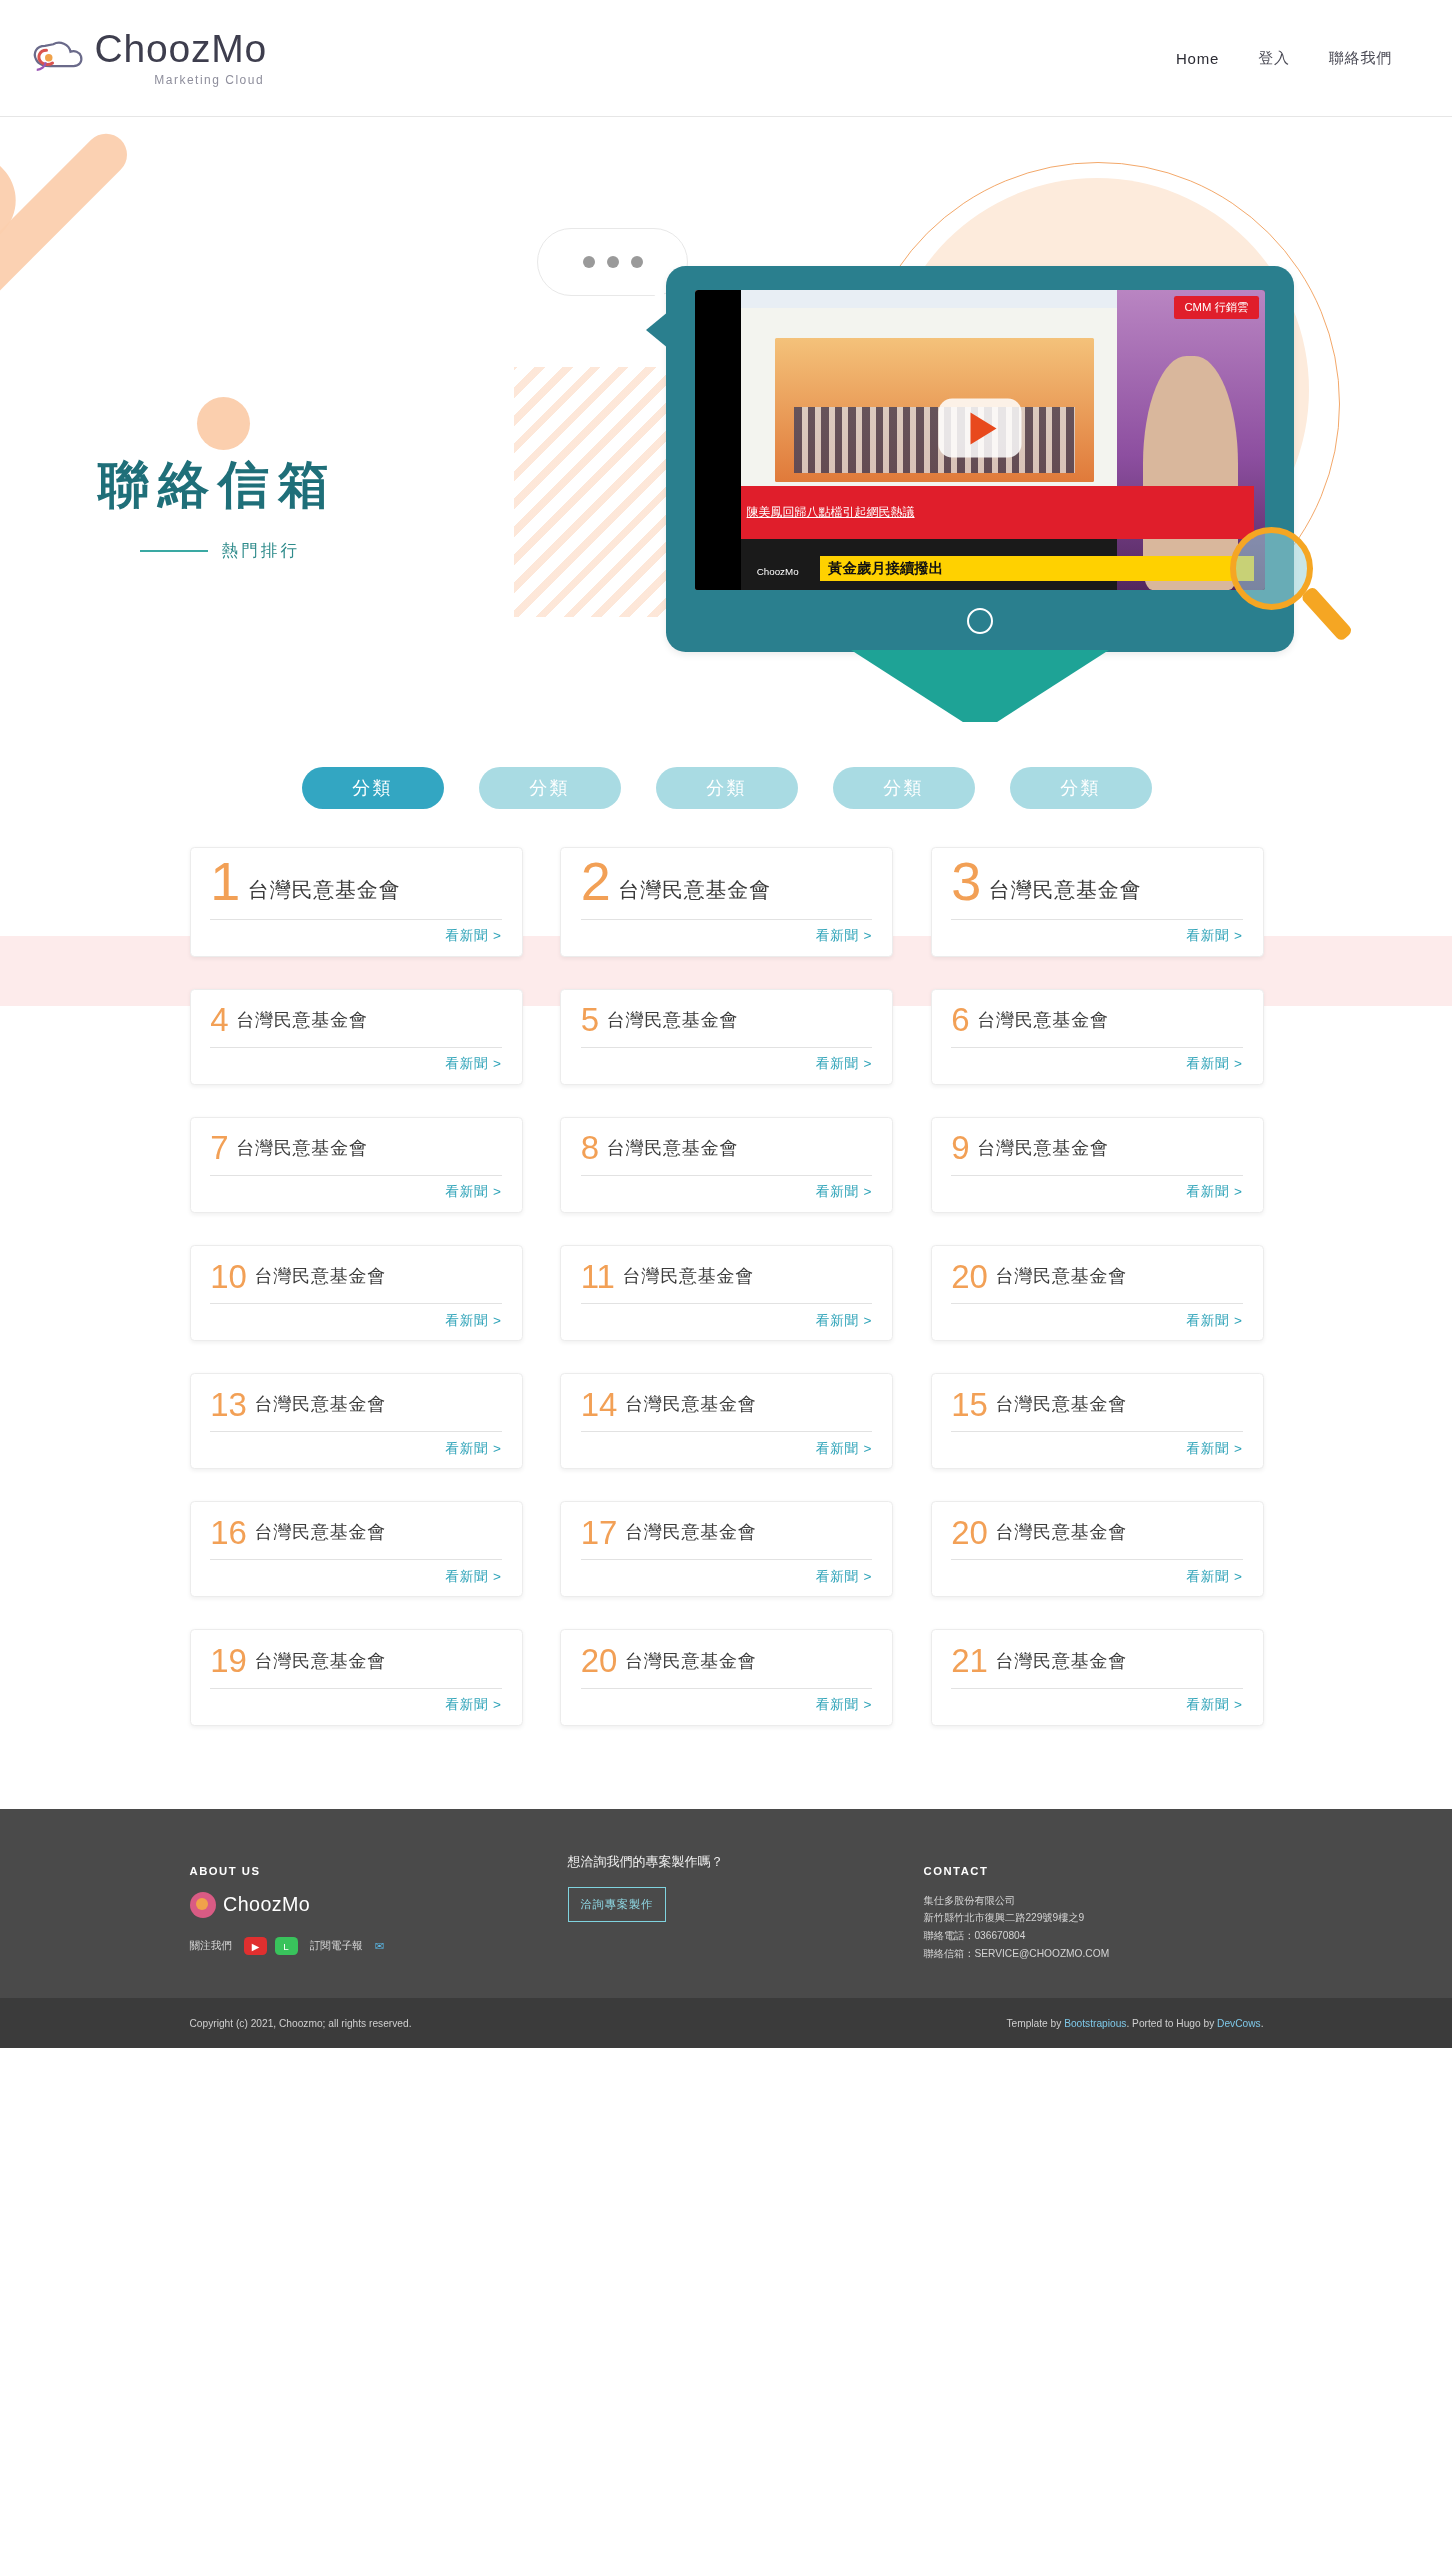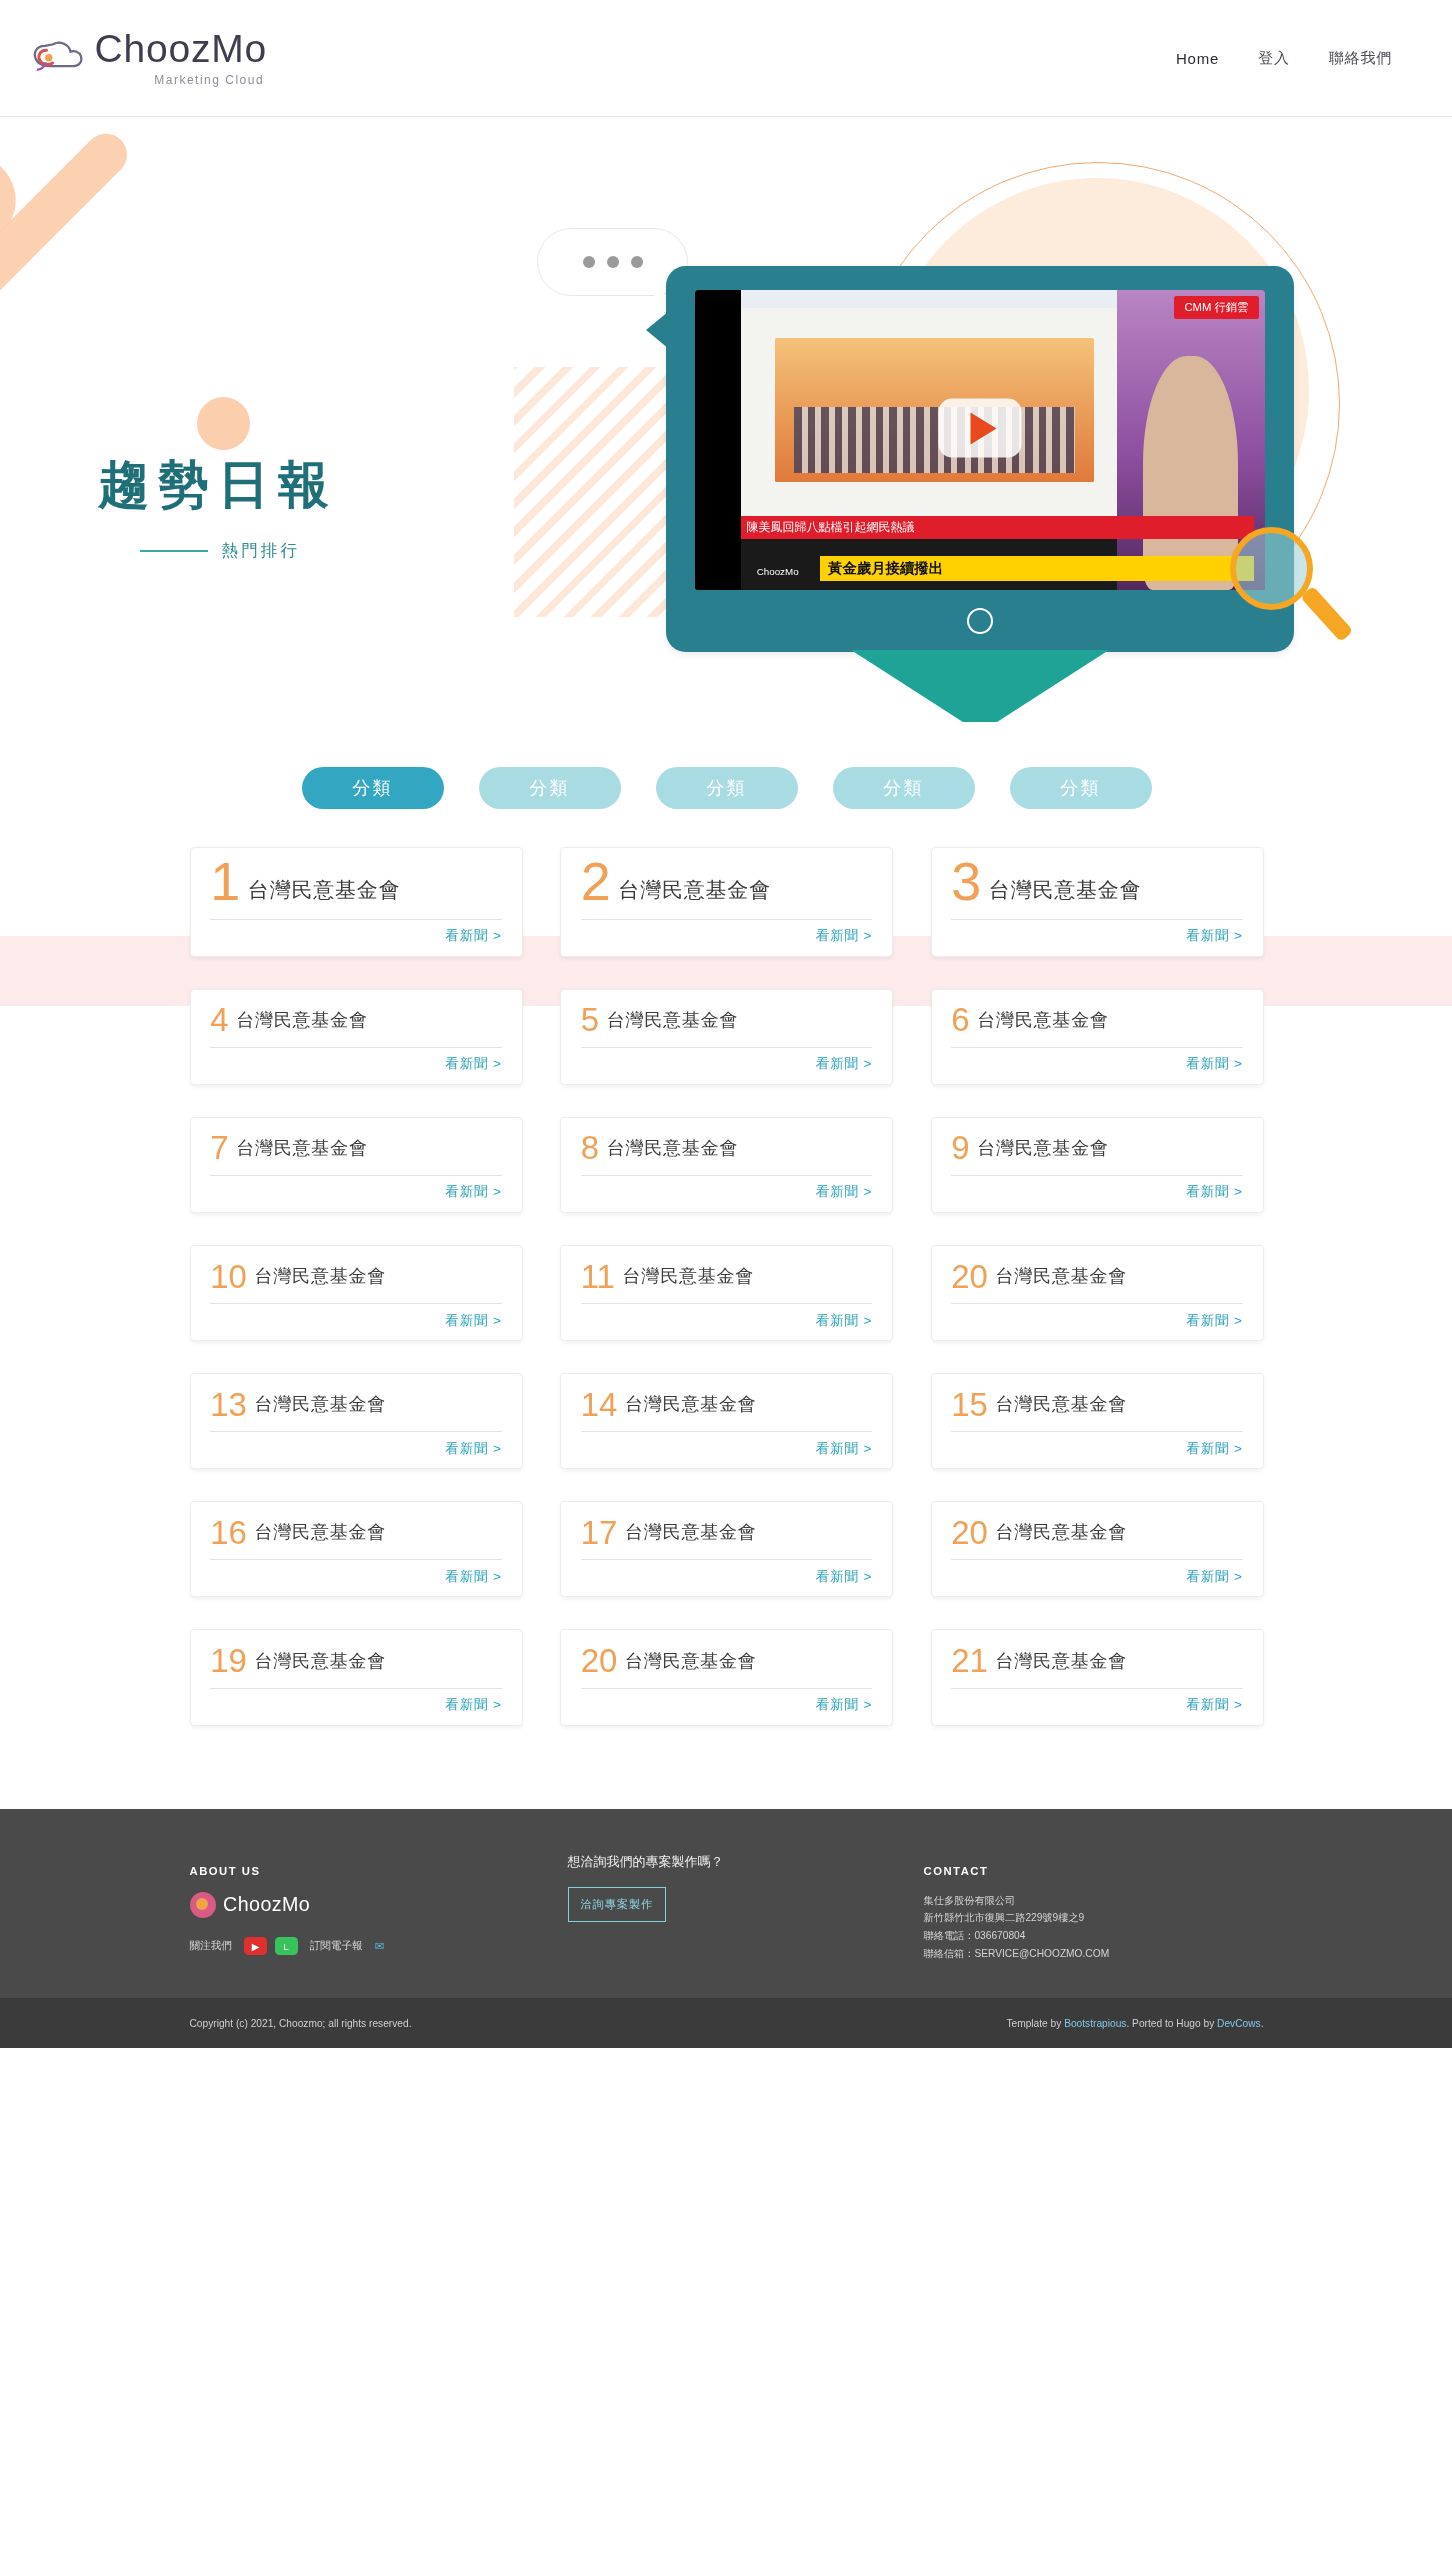--- a/index.html
+++ b/index.html
@@ -195,21 +195,21 @@
     content: ""; border-left: 26px solid #e8491d;
     border-top: 16px solid transparent; border-bottom: 16px solid transparent;
     margin-left: 6px;
   }
   .tag-cmm {
     position: absolute; right: 6px; top: 6px;
     background: #e01e2b; color: #fff; font-size: 11.3px; padding: 3.8px 10.6px; border-radius: 2.3px;
   }
   .ticker-red {
     position: absolute; left: 8%; right: 2%; bottom: 17%;
-    background: #e01e2b; color: #fff; font-size: 12px; padding: 3px 6px; white-space: nowrap;
+    background: #e01e2b; color: #fff; font-size: 12px; padding: 18px 6px; white-space: nowrap; text-decoration: underline;
   }
   .ticker-yellow {
     position: absolute; left: 22%; right: 2%; bottom: 3%;
     background: #ffd100; color: #111; font-size: 14.4px; font-weight: bold; padding: 3px 7.6px; white-space: nowrap;
   }
   .ticker-logo {
     position: absolute; left: 8%; bottom: 3%; width: 13%; color: #fff;
     font-size: 9.8px; background: #1a1a1a; padding: 4.5px 1.5px; text-align: center;
   }
   .monitor-btn {
@@ -371,21 +371,21 @@
 
 <section class="hero">
   <div class="hero-deco streak streak-a"></div>
   <div class="hero-deco streak streak-b"></div>
   <div class="hero-deco dot-ball"></div>
   <div class="hero-deco hatch"></div>
   <div class="hero-deco circle-outline"></div>
   <div class="hero-deco circle-fill"></div>
 
   <div class="hero-left">
-    <h1 class="hero-title">趨勢日報</h1>
+    <h1 class="hero-title">聯絡信箱</h1>
     <div class="hero-sub-row">
       <span class="hero-rule"></span>
       <span class="hero-sub">熱門排行</span>
     </div>
   </div>
 
   <div class="monitor-wrap">
     <div class="bubble">
       <i></i>
         <i></i>

